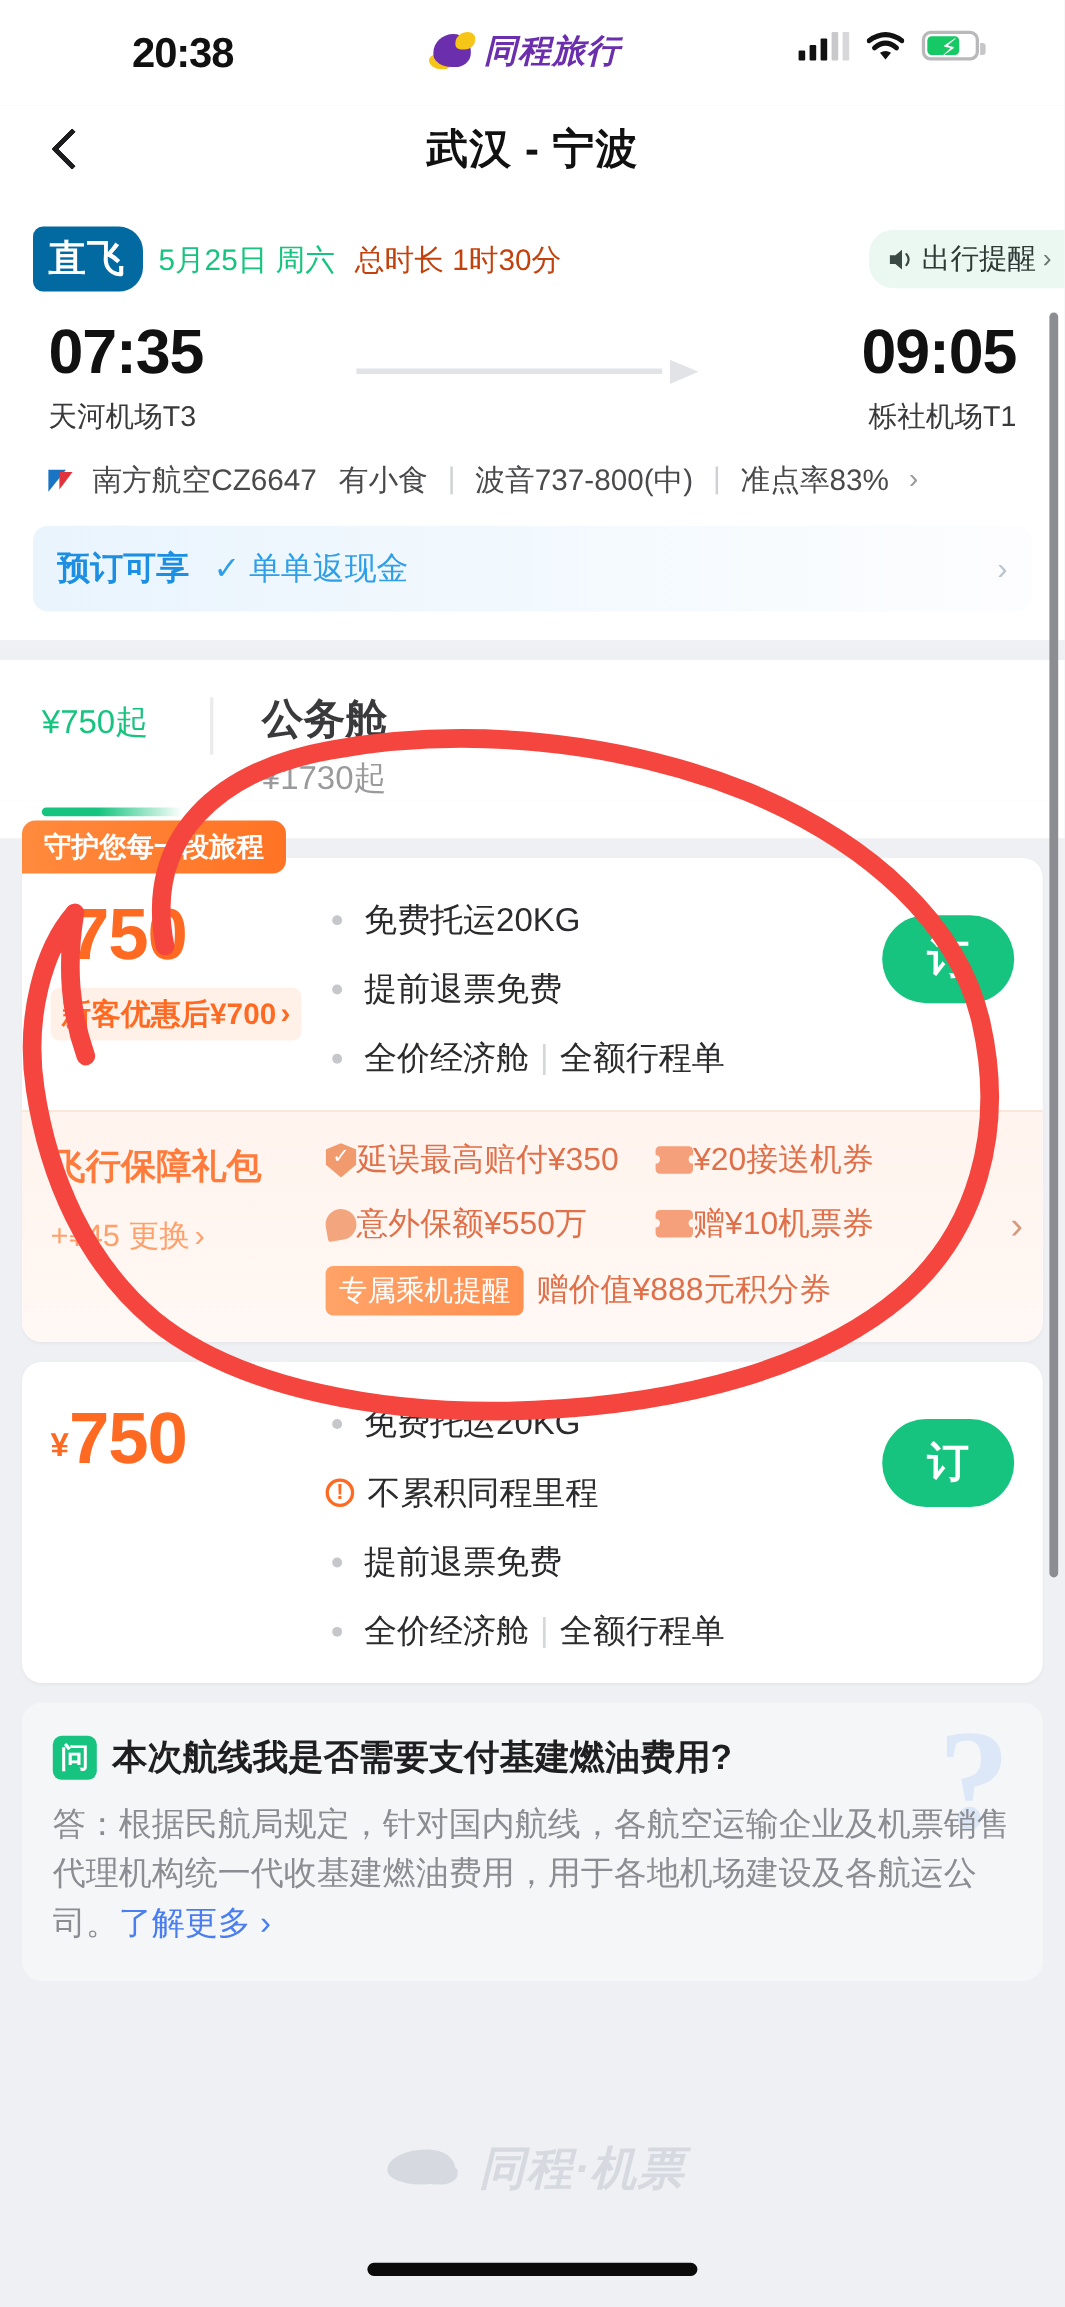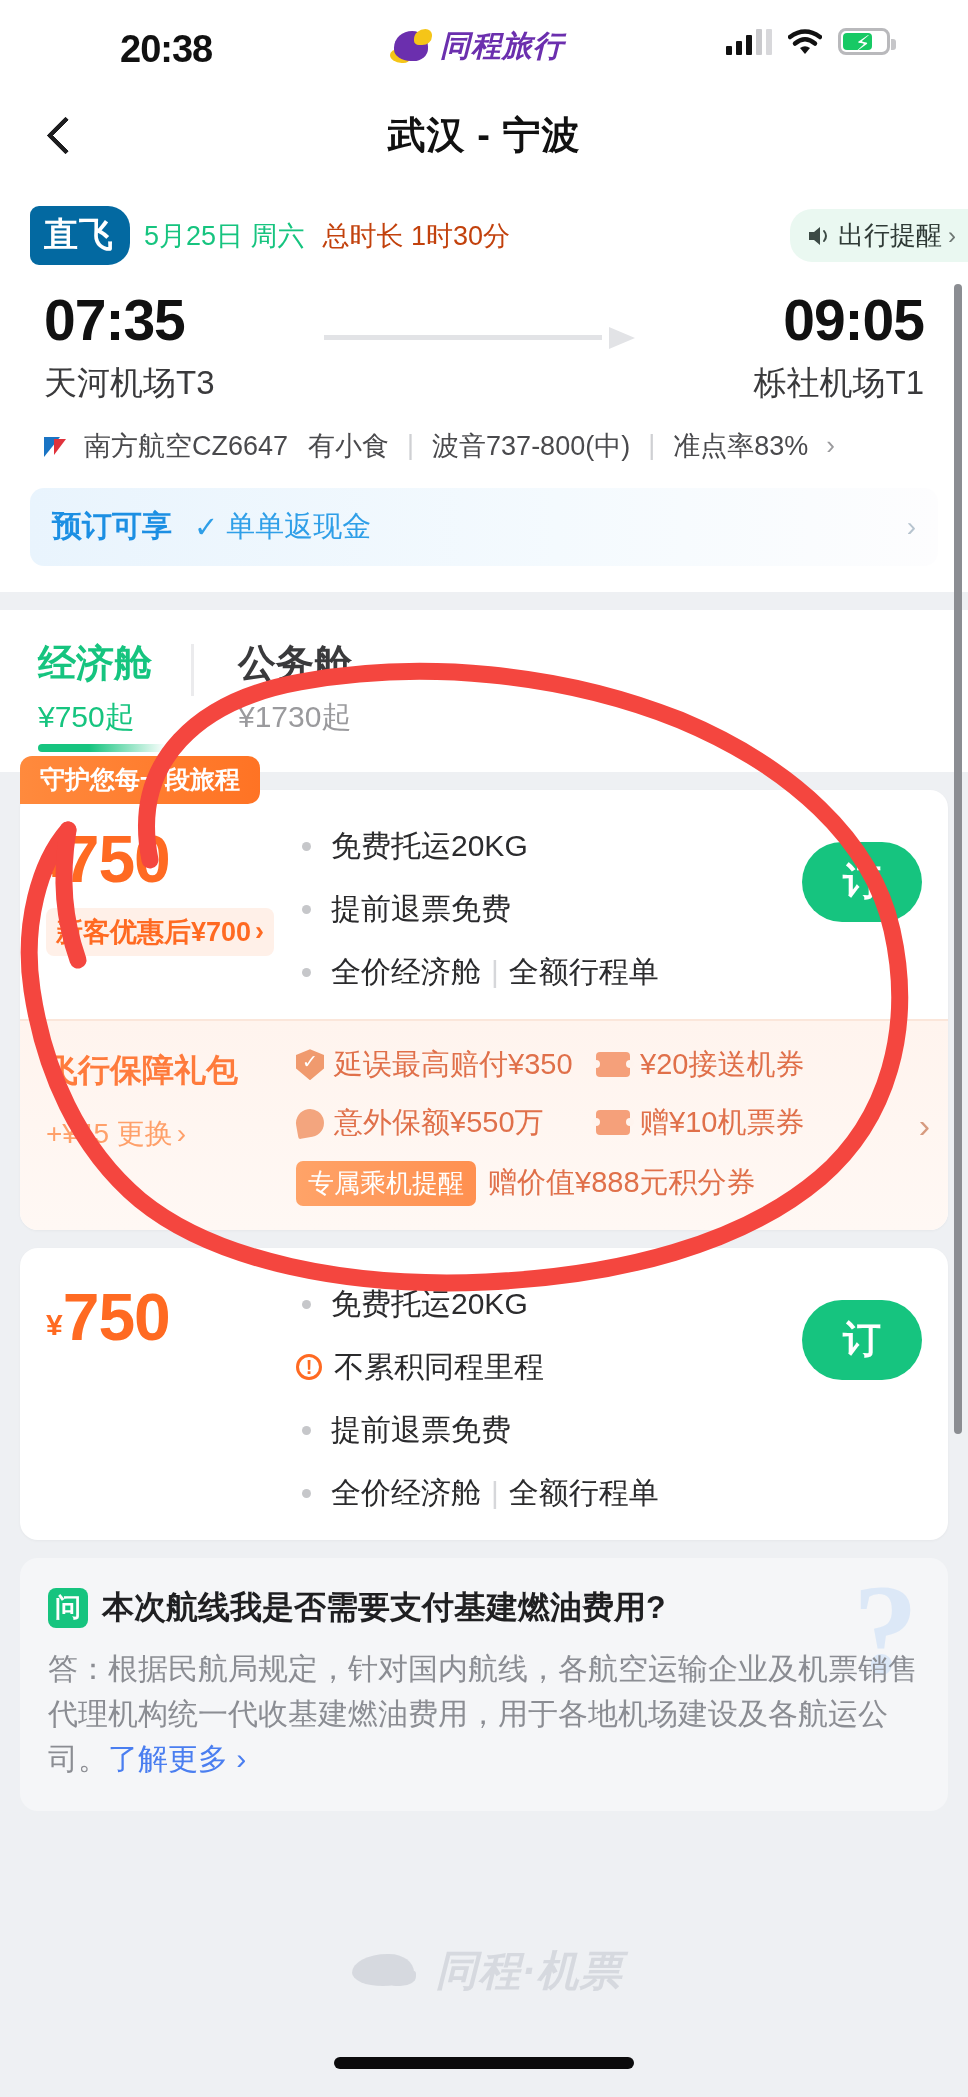--- a/index.html
+++ b/index.html
@@ -71,21 +71,21 @@
     margin-left:auto; display:flex; align-items:center; gap:6px;
     background:#eaf8f1; color:#2f3a36; font-size:26px;
     padding:9px 12px 9px 16px; border-radius:22px 0 0 22px;
   }
   .reminder .chev { font-size:24px; color:#6d7672; }
 
   .fc-times { display:flex; align-items:flex-start; padding:26px 44px 0 44px; }
   .tm-col { width:230px; }
   .tm-col.right { text-align:right; margin-left:auto; }
   .tm-big { font-size:57px; font-weight:bold; color:#111; letter-spacing:-1px; line-height:1.05; }
-  .tm-sub { font-size:33px; color:#3a3a3c; margin-top:10px; }
+  .tm-sub { font-size:26px; color:#3a3a3c; margin-top:10px; }
   .tm-mid { flex:1; position:relative; height:70px; }
   .tm-mid .line { position:absolute; left:12%; right:22%; top:44px; height:5px; background:#e2e3e6; }
   .tm-mid .arrow {
     position:absolute; right:14%; top:36px;
     width:0; height:0; border-left:26px solid #e2e3e6;
     border-top:11px solid transparent; border-bottom:11px solid transparent;
   }
 
   .fc-airline { display:flex; align-items:center; gap:10px; padding:22px 0 0 44px; font-size:27px; color:#4a4a4d; }
   .al-logo { width:30px; height:26px; position:relative; }
@@ -162,21 +162,21 @@
     border-top:2px solid #fbe6da;
     background:linear-gradient(180deg,#fff4ee 0%,#fff8f4 100%);
     border-radius:0 0 18px 18px; display:flex; align-items:flex-start;
     padding:24px 26px 24px 26px; position:relative;
   }
   .ins-left { width:250px; padding-top:4px; }
   .ins-title { font-size:32px; font-weight:bold; color:#ff7b3c; }
   .ins-sw { display:flex; align-items:center; gap:4px; color:#ffa06a; font-size:28px; margin-top:22px; }
   .ins-grid { flex:1; }
   .ins-row { display:flex; align-items:center; margin-bottom:18px; }
-  .ins-item { display:flex; align-items:center; gap:10px; color:#e0704a; font-size:29px; }
+  .ins-item { display:flex; align-items:center; color:#e0704a; font-size:29px; }
   .ins-item.c1 { width:300px; }
   .ico-shield {
     width:28px; height:31px; background:#f09a6e;
     clip-path:polygon(50% 0,100% 18%,100% 62%,50% 100%,0 62%,0 18%); position:relative; flex:none;
   }
   .ico-shield:after {
     content:"✓"; position:absolute; left:0; right:0; top:1px; text-align:center;
     color:#fff; font-size:19px; font-weight:bold;
   }
   .ico-drop { width:28px; height:28px; border-radius:50% 50% 50% 8%; background:#f3a57e; transform:rotate(-10deg); flex:none; }
@@ -322,21 +322,20 @@
         <span>单单返现金</span>
       </span>
       <span class="chev">›</span>
     </div>
   </div>
 
   <div class="gap"></div>
 
   <div class="cabins">
     <div class="cabin active">
-      <div class="cname">经济舱</div>
       <div class="cprice">¥750起</div>
       <div class="underline"></div>
       <div class="vdiv"></div>
     </div>
     <div class="cabin">
       <div class="cname" style="color:#3a3a3c">公务舱</div>
       <div class="cprice">¥1730起</div>
     </div>
   </div>
   <div class="cabins-pad"></div>

